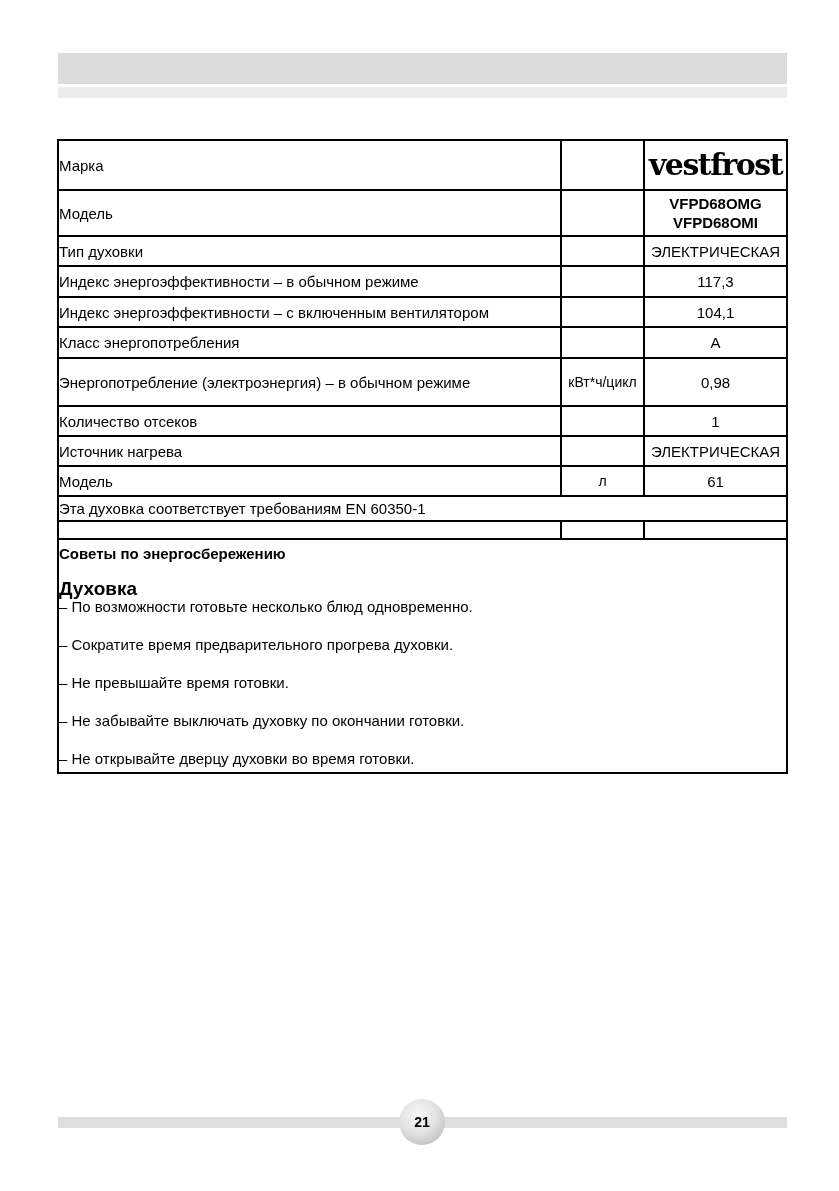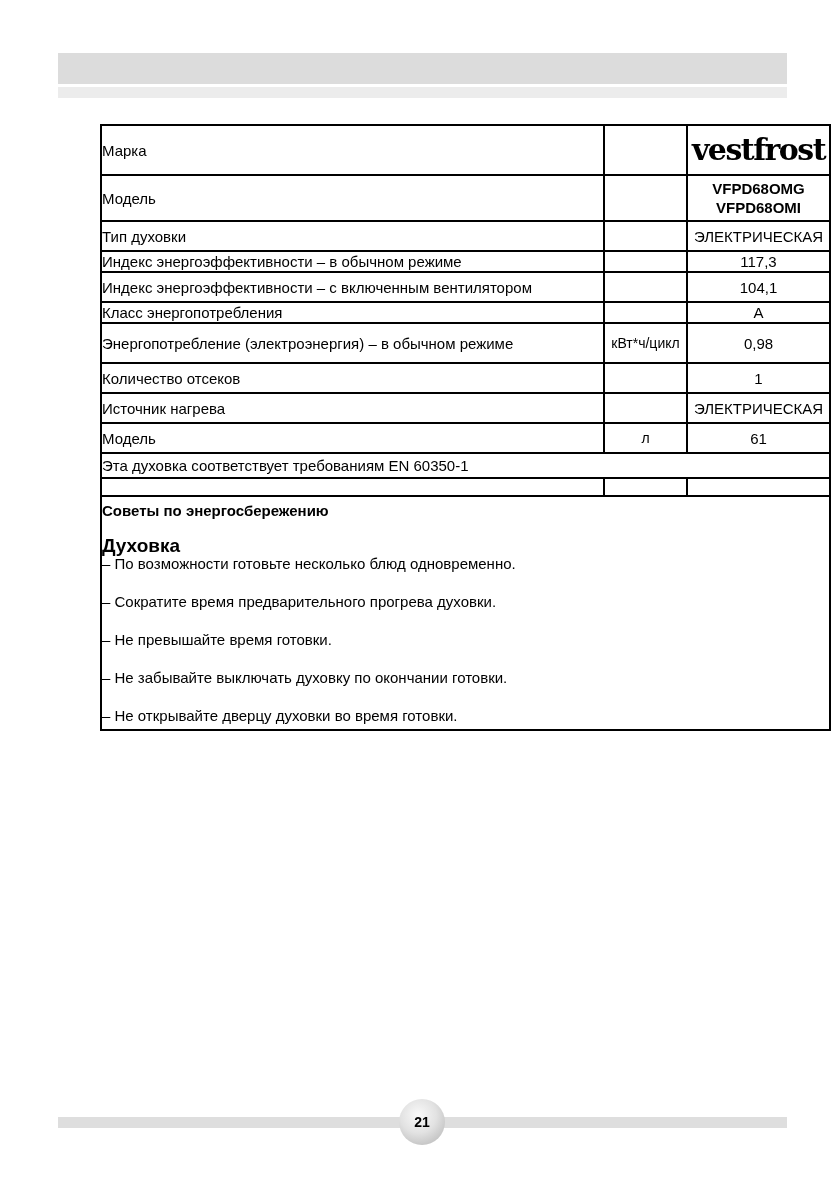--- a/index.html
+++ b/index.html
@@ -20,43 +20,42 @@
     background: #dcdcdc;
   }
   .topbar2 {
     position: absolute;
     left: 58px; top: 87px;
     width: 729px; height: 11px;
     background: #ececec;
   }
   table.spec {
     position: absolute;
-    left: 57px; top: 124px;
+    left: 57px; top: 139px;
     width: 729px;
     border-collapse: collapse;
     table-layout: fixed;
     font-size: 15px;
-    margin-left: 43px;
   }
   table.spec col.c-label { width: 503px; }
   table.spec col.c-unit  { width: 83px; }
   table.spec col.c-value { width: 143px; }
   table.spec td {
     border: 2px solid #000;
     vertical-align: middle;
     padding: 0;
   }
   td.label { text-align: left; padding-left: 5px; padding-right: 4px; }
   td.unit  { text-align: center; font-size: 14px; }
   td.value { text-align: center; }
   .h50 { height: 50px; }
   .h46 { height: 46px; }
   .h30 { height: 30px; }
-  .h31 { height: 21px; }
-  .h32 { height: 40px; }
+  .h31 { height: 31px; }
+  .h32 { height: 48px; }
   .h25 { height: 25px; }
   .h18 { height: 18px; }
   .h234 { height: 234px; }
   .bold { font-weight: bold; }
   .pre { white-space: pre-line; line-height: 19px; }
   .logo {
     font-family: "DejaVu Serif", serif;
     font-weight: bold;
     font-size: 30px;
     letter-spacing: -1.5px;

